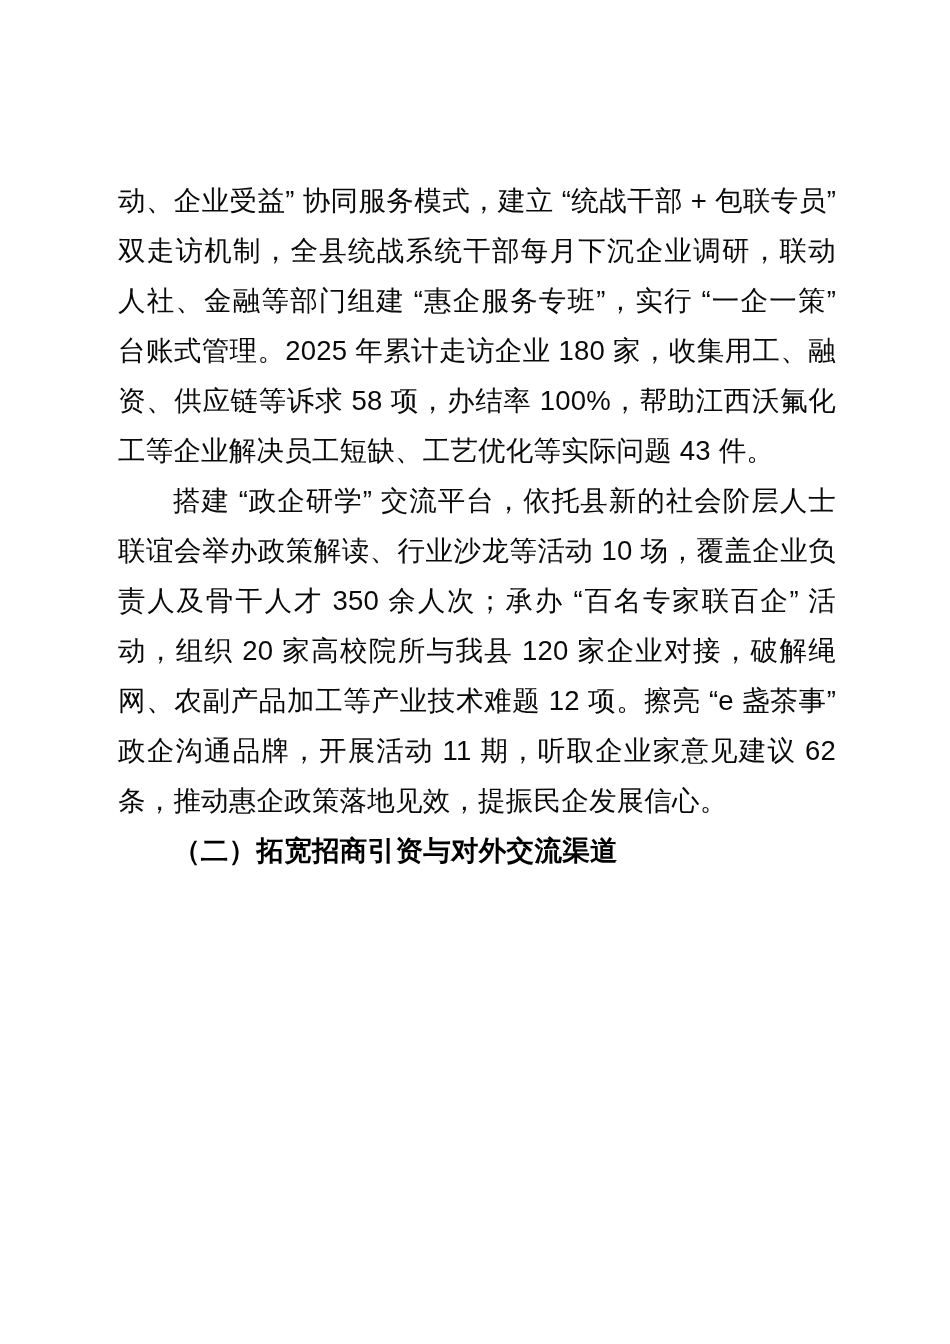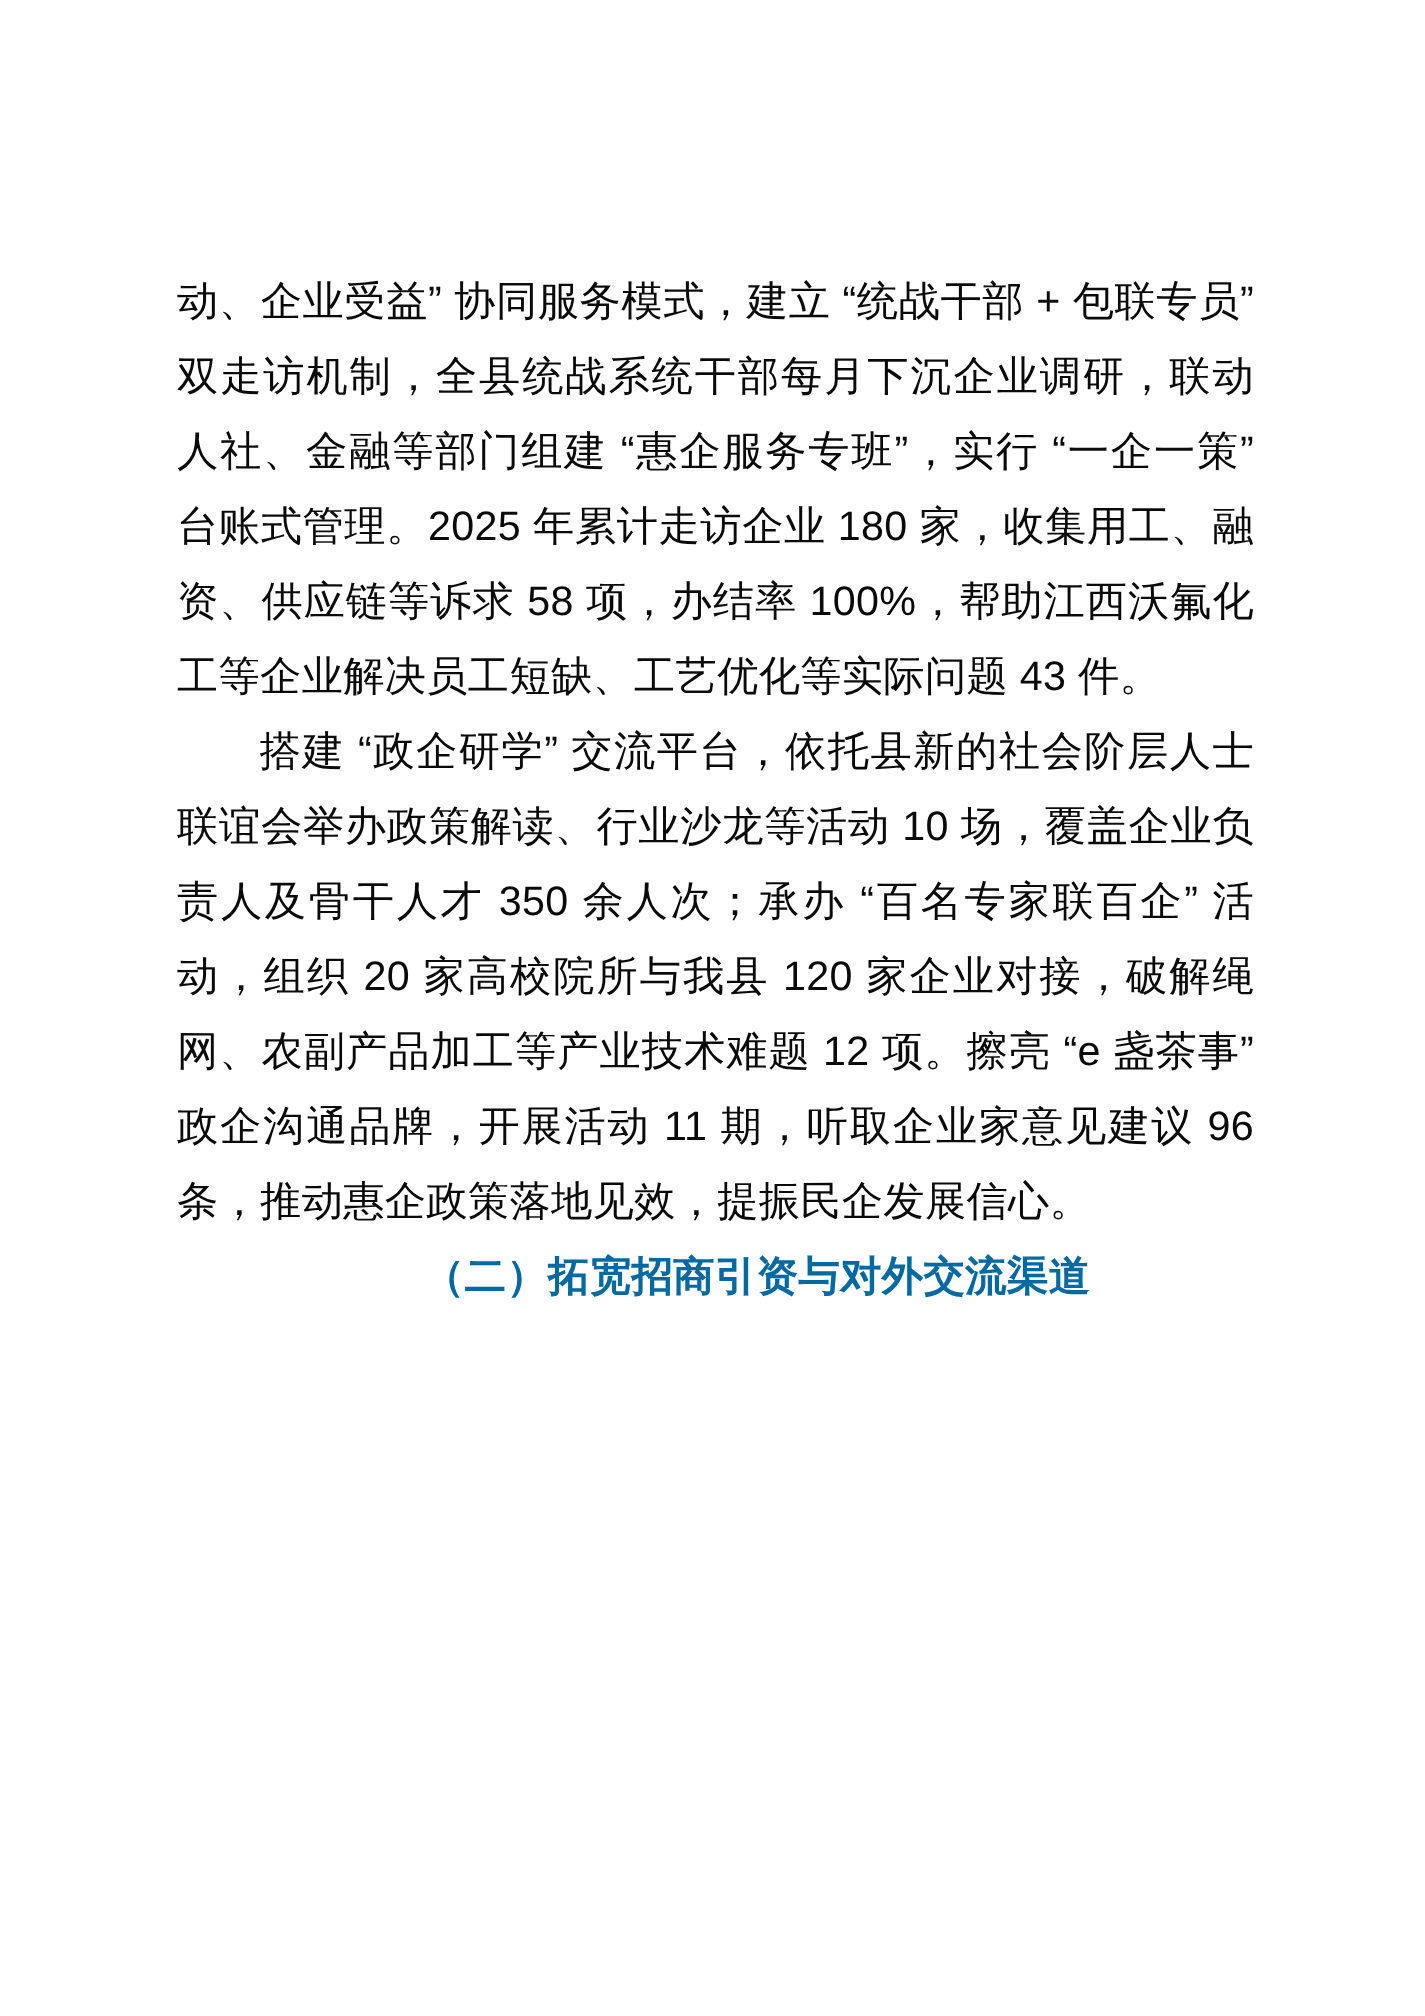--- a/index.html
+++ b/index.html
@@ -48,32 +48,32 @@
     text-indent: 2em;
   }
 
   
   .heading {
     font-size: 27.5px;
     line-height: 50px;
     font-weight: 700;
     text-indent: 2em;
     margin: 0;
-    color: #0369a1;
+    color: #000000;
     letter-spacing: 0.3px;
-    text-align: center;
+    text-align: left;
   }
 </style>
 </head>
 <body>
 
 <div class="page">
   <div class="content">
 
     <p class="para">动、企业受益” 协同服务模式，建立 “统战干部 + 包联专员” 双走访机制，全县统战系统干部每月下沉企业调研，联动人社、金融等部门组建 “惠企服务专班”，实行 “一企一策” 台账式管理。2025 年累计走访企业 180 家，收集用工、融资、供应链等诉求 58 项，办结率 100%，帮助江西沃氟化工等企业解决员工短缺、工艺优化等实际问题 43 件。</p>
 
-    <p class="para indent">搭建 “政企研学” 交流平台，依托县新的社会阶层人士联谊会举办政策解读、行业沙龙等活动 10 场，覆盖企业负责人及骨干人才 350 余人次；承办 “百名专家联百企” 活动，组织 20 家高校院所与我县 120 家企业对接，破解绳网、农副产品加工等产业技术难题 12 项。擦亮 “e 盏茶事” 政企沟通品牌，开展活动 11 期，听取企业家意见建议 96 条，推动惠企政策落地见效，提振民企发展信心。</p>
+    <p class="para indent">搭建 “政企研学” 交流平台，依托县新的社会阶层人士联谊会举办政策解读、行业沙龙等活动 10 场，覆盖企业负责人及骨干人才 350 余人次；承办 “百名专家联百企” 活动，组织 20 家高校院所与我县 120 家企业对接，破解绳网、农副产品加工等产业技术难题 12 项。擦亮 “e 盏茶事” 政企沟通品牌，开展活动 11 期，听取企业家意见建议 62 条，推动惠企政策落地见效，提振民企发展信心。</p>
 
     <p class="heading">（二）拓宽招商引资与对外交流渠道</p>
 
 
   </div>
 </div>
 
 </body></html>

